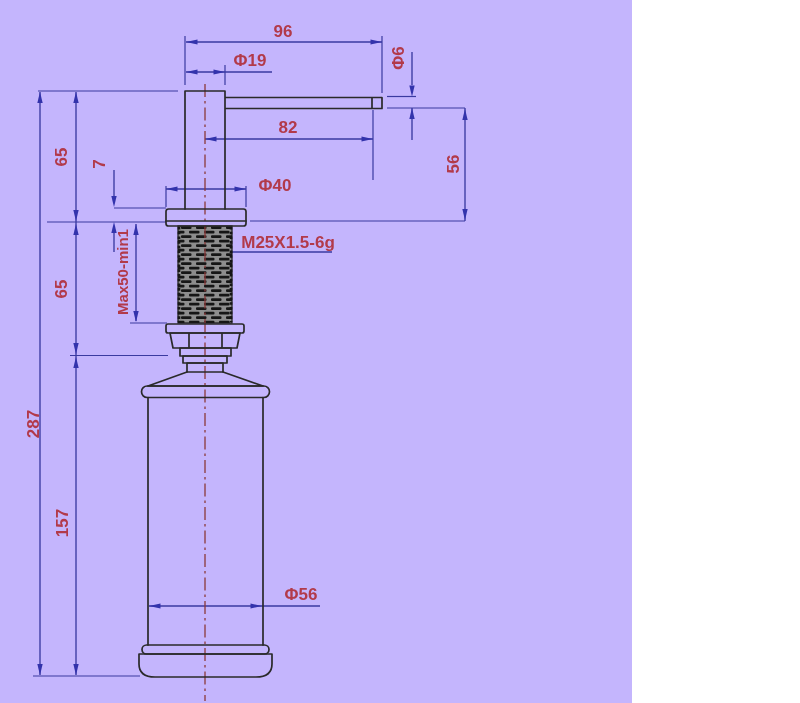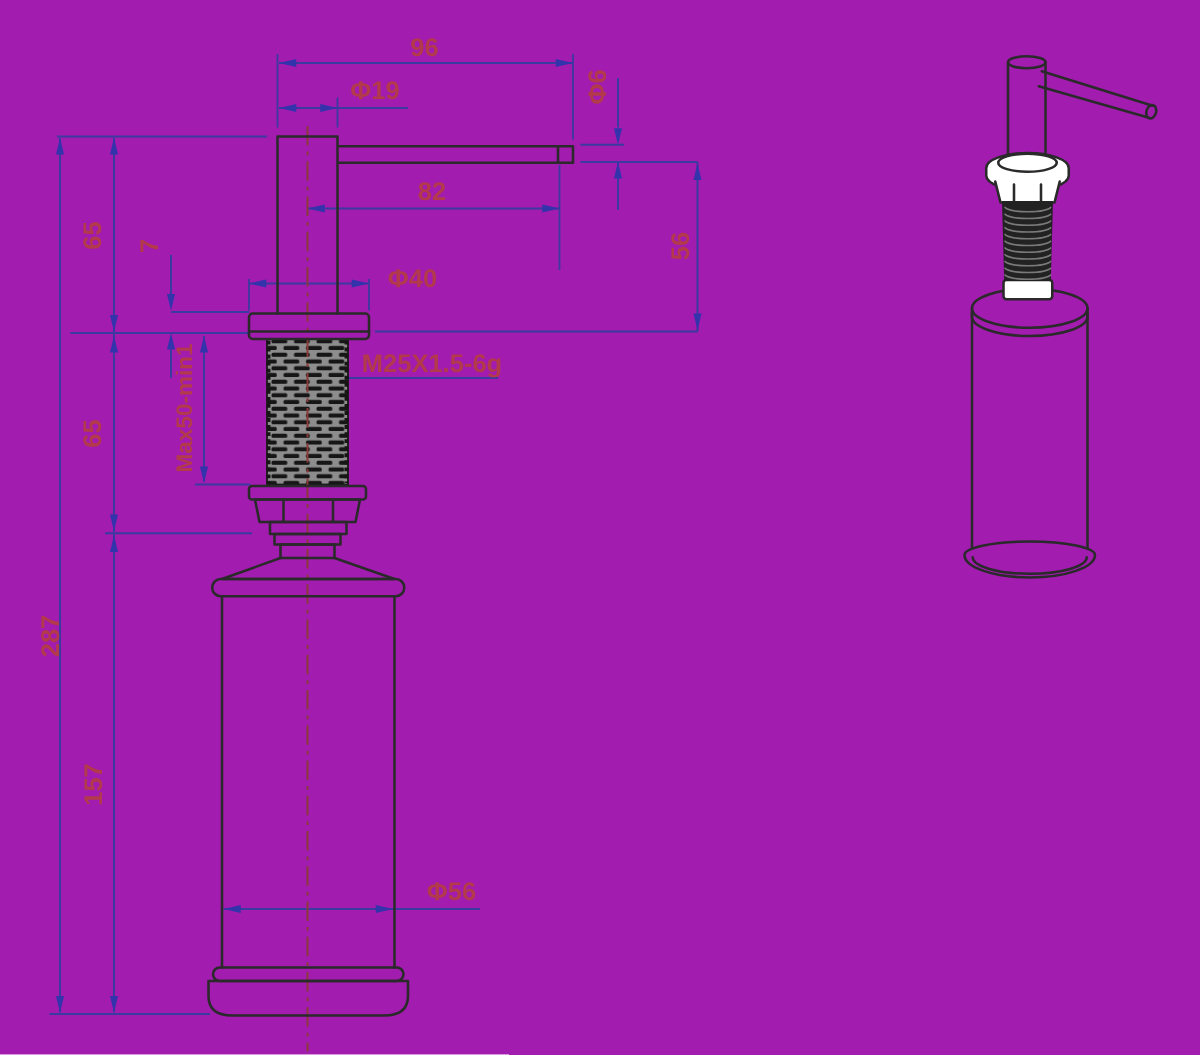--- a/index.html
+++ b/index.html
@@ -1,16 +1,16 @@
 <!DOCTYPE html>
 <html><head>
 <meta charset="utf-8">
 <style>
   html,body{margin:0;padding:0;background:#ffffff;}
-  .stage{width:800px;height:703px;position:relative;background:#a21caf;overflow:hidden;}
+  .stage{width:632px;height:703px;position:relative;background:#c4b5fd;overflow:hidden;}
   svg{display:block;}
   
   .dim,.ext{stroke:#3a3aa0;stroke-width:1.35;fill:none;}
   .ext{stroke-width:1.2;}
   .arr{fill:#3333ac;stroke:none;}
   
   .geo{stroke:#2a2a2a;stroke-width:1.7;fill:none;stroke-linejoin:round;stroke-linecap:round;}
   .geof{stroke:#2a2a2a;stroke-width:1.7;fill:#ffffff;stroke-linejoin:round;}
   .serr{stroke:#161616;stroke-width:2.6;stroke-dasharray:2.6 2.1;fill:none;}
   

